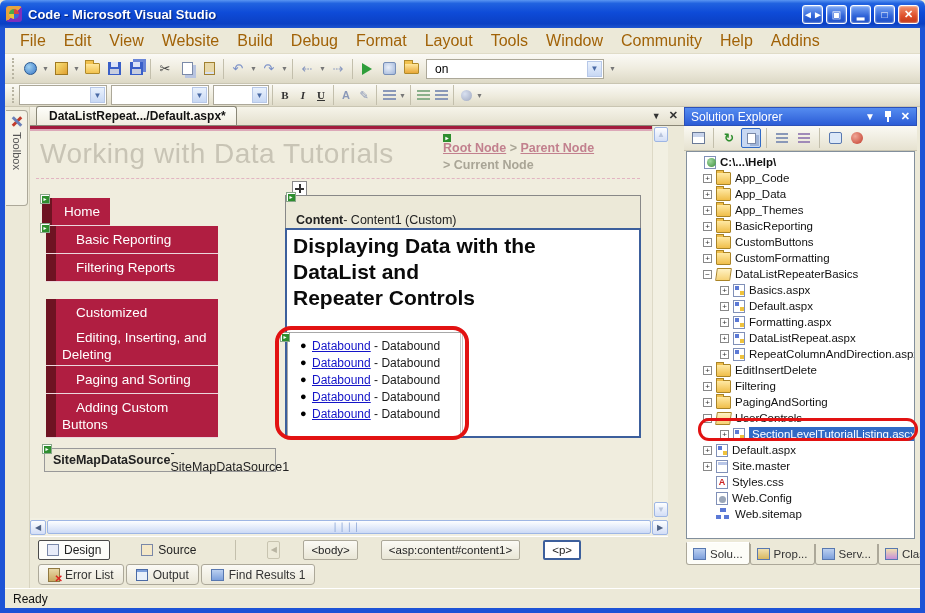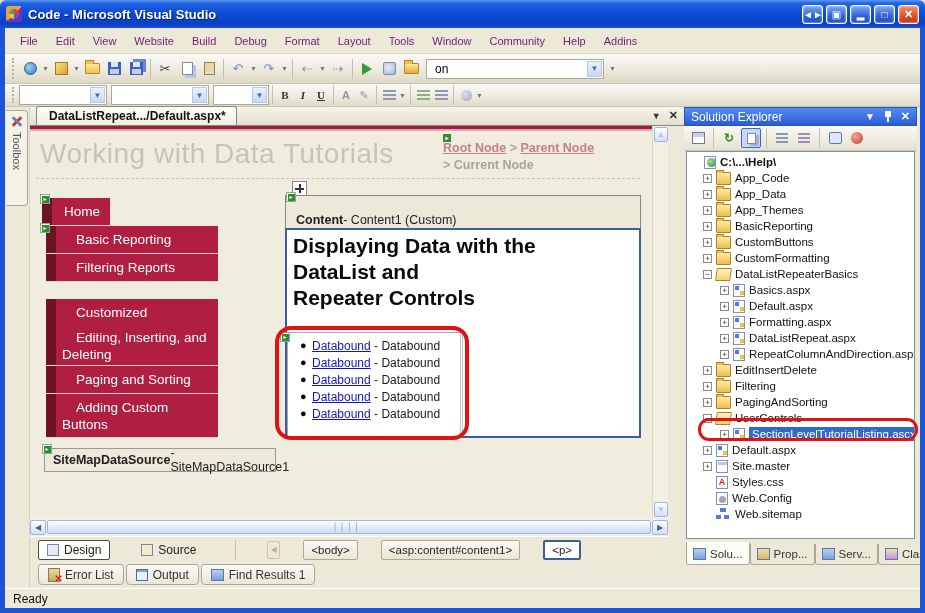--- a/index.html
+++ b/index.html
@@ -18,21 +18,21 @@
   .winbtn{width:21px;height:19px;margin-left:3px;border:1px solid #fff;border-radius:3px;
     background:linear-gradient(180deg,#7CA8F5,#2E62D8 60%,#1E4EC4);color:#fff;font-size:10px;line-height:17px;
     text-align:center;box-shadow:inset 0 0 2px #fff;}
   .winbtn.close{background:linear-gradient(180deg,#F0926F,#DE4E2A 60%,#C03818);font-weight:bold;font-size:11px;}
   .frame-l{left:0;top:28px;width:5px;height:585px;background:#1D53D6;}
   .frame-r{left:920px;top:28px;width:5px;height:585px;background:#1D53D6;}
   .frame-b{left:0;top:608px;width:925px;height:5px;background:#1D53D6;}
 
   
   #menubar{left:5px;top:28px;width:915px;height:26px;background:#ECE9D8;display:flex;align-items:center;padding-left:6px;border-bottom:1px solid #E0DCC8;}
-  #menubar .mi{font-size:11px;color:#701a75;padding:3px 9px;cursor:default;}
+  #menubar .mi{font-size:16px;color:#a16207;padding:3px 9px;cursor:default;}
   .grip{width:4px;height:70%;border-left:2px dotted #B8B4A2;margin:0 3px;}
   #toolbar1{left:5px;top:54px;width:915px;height:30px;background:linear-gradient(180deg,#FBFAF6,#EFECdf 50%,#DDD9C6);display:flex;align-items:center;padding-left:4px;border-bottom:1px solid #C9C5B2;}
   #toolbar2{left:5px;top:84px;width:915px;height:23px;background:linear-gradient(180deg,#FBFAF6,#EDEADB 60%,#DFDBC9);display:flex;align-items:center;padding-left:4px;border-bottom:1px solid #C9C5B2;}
   .tbtn{width:22px;height:22px;display:flex;align-items:center;justify-content:center;font-size:13px;color:#444;}
   .tbtn.sm{width:18px;height:18px;font-size:11px;}
   .drop{width:9px;height:22px;font-size:7px;color:#777;display:flex;align-items:center;justify-content:center;}
   .sep{width:1px;height:20px;background:#C3BFAC;margin:0 3px;}
   .combo{height:20px;background:#fff;border:1px solid #ACA899;display:flex;align-items:center;font-size:12px;padding-left:8px;position:relative;}
   .combo .carr{position:absolute;right:1px;top:1px;bottom:1px;width:15px;background:linear-gradient(180deg,#EAF2FD,#C8D8F4);border:1px solid #B7C8E8;font-size:8px;color:#4A6AA5;display:flex;align-items:center;justify-content:center;}
   .glyph-folder{width:15px;height:11px;background:linear-gradient(180deg,#FFE79C,#F2C24E);border:1px solid #B08A2A;border-radius:1px;position:relative;}

